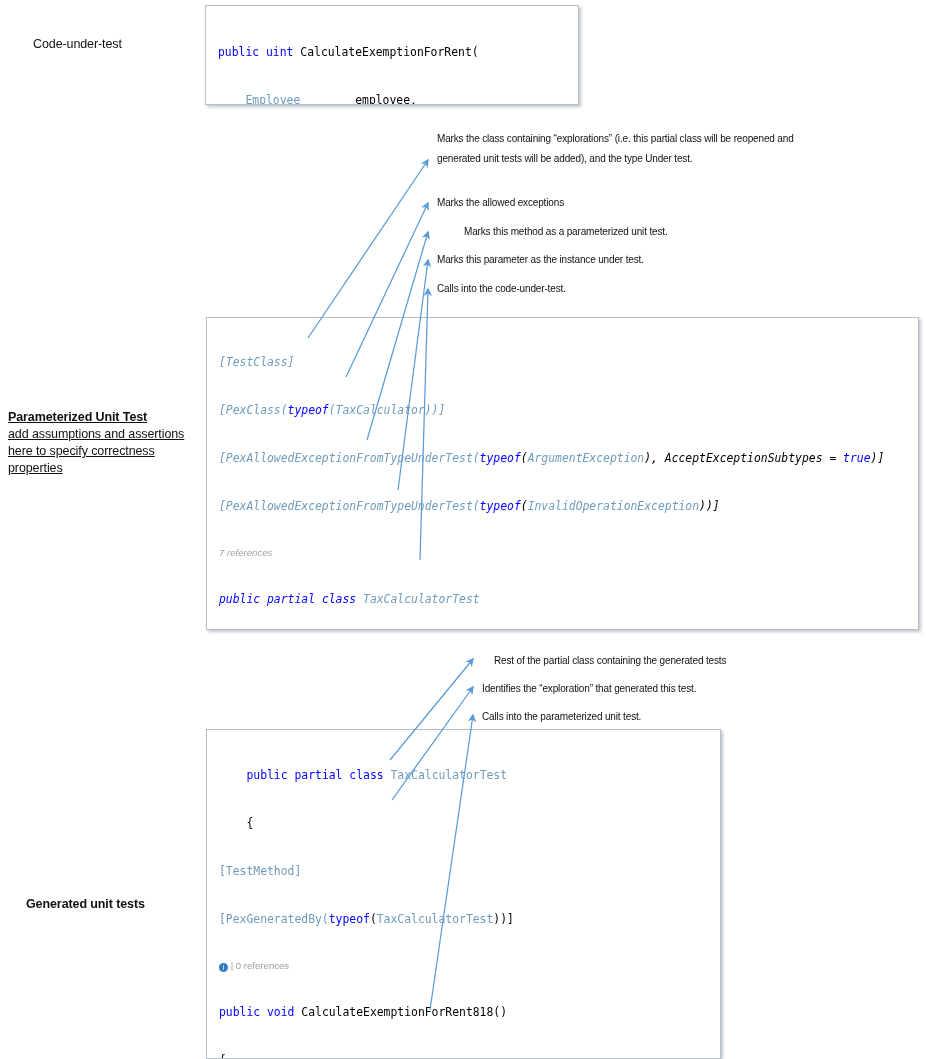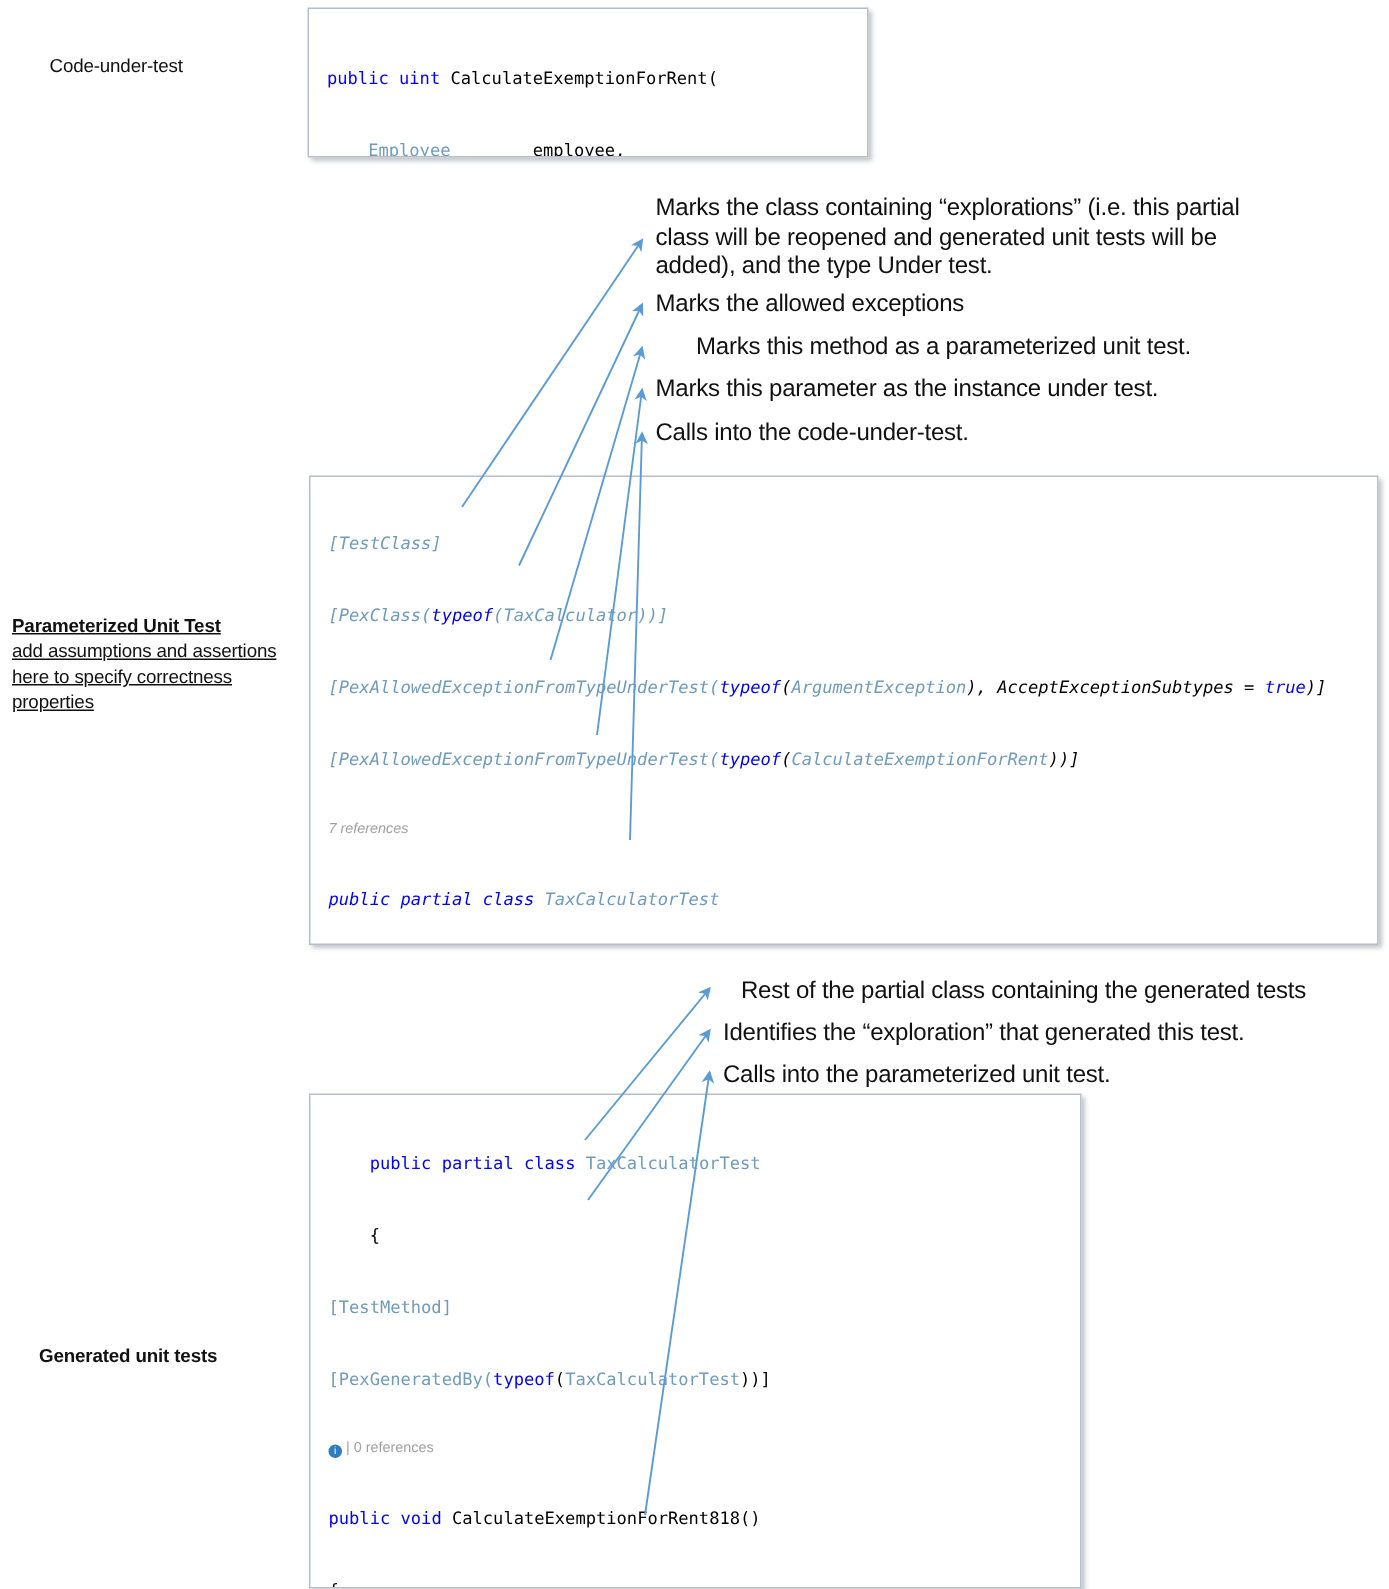--- a/index.html
+++ b/index.html
@@ -25,21 +25,21 @@
   .side-label .sub{font-weight:normal;display:block;}
 
   #label-cut{left:21px;top:36px;font-weight:normal;margin-left:12px;}
   #label-put{left:8px;top:409px;width:178px;text-decoration:underline;}
   #label-gut{left:26px;top:896px;font-weight:bold;}
 
   
   .note{
     position:absolute;
     font-family:"Liberation Sans", sans-serif;
-    font-size:16px;
+    font-size:10px;
     color:#111111;
     line-height:19.5px;
     letter-spacing:-0.15px;
   }
   #note-1{left:437px;top:129px;width:400px;}
   #note-2{left:437px;top:193px;width:400px;}
   #note-3{left:437px;top:222px;width:400px;margin-left:27px;}
   #note-4{left:437px;top:250px;width:400px;}
   #note-5{left:437px;top:279px;width:400px;}
 
@@ -120,21 +120,21 @@
   <div class="note" id="note-1">Marks the class containing “explorations” (i.e. this partial class will be reopened and generated unit tests will be added), and the type Under test.</div>
   <div class="note" id="note-2">Marks the allowed exceptions</div>
   <div class="note" id="note-3">Marks this method as a  parameterized unit test.</div>
   <div class="note" id="note-4">Marks this parameter as the instance under test.</div>
   <div class="note" id="note-5">Calls into the code-under-test.</div>
 
   <div class="codebox" id="box-put">
     <span class="cl"><span class="typ">[TestClass]</span></span>
     <span class="cl"><span class="typ">[PexClass(</span><span class="kw">typeof</span><span class="typ">(</span><span class="typ">TaxCalculator</span><span class="typ">))]</span></span>
     <span class="cl"><span class="typ">[PexAllowedExceptionFromTypeUnderTest(</span><span class="kw">typeof</span><span class="pln">(</span><span class="typ">ArgumentException</span><span class="pln">), AcceptExceptionSubtypes = </span><span class="kw">true</span><span class="pln">)]</span></span>
-    <span class="cl"><span class="typ">[PexAllowedExceptionFromTypeUnderTest(</span><span class="kw">typeof</span><span class="pln">(</span><span class="typ">CalculateExemptionForRent</span><span class="pln">))]</span></span>
+    <span class="cl"><span class="typ">[PexAllowedExceptionFromTypeUnderTest(</span><span class="kw">typeof</span><span class="pln">(</span><span class="typ">InvalidOperationException</span><span class="pln">))]</span></span>
     <span class="lens"><span>7 references</span></span>
     <span class="cl"><span class="kw">public</span> <span class="kw">partial</span> <span class="kw">class</span> <span class="typ">TaxCalculatorTest</span></span>
     
     
     
     
     
     
     
     

